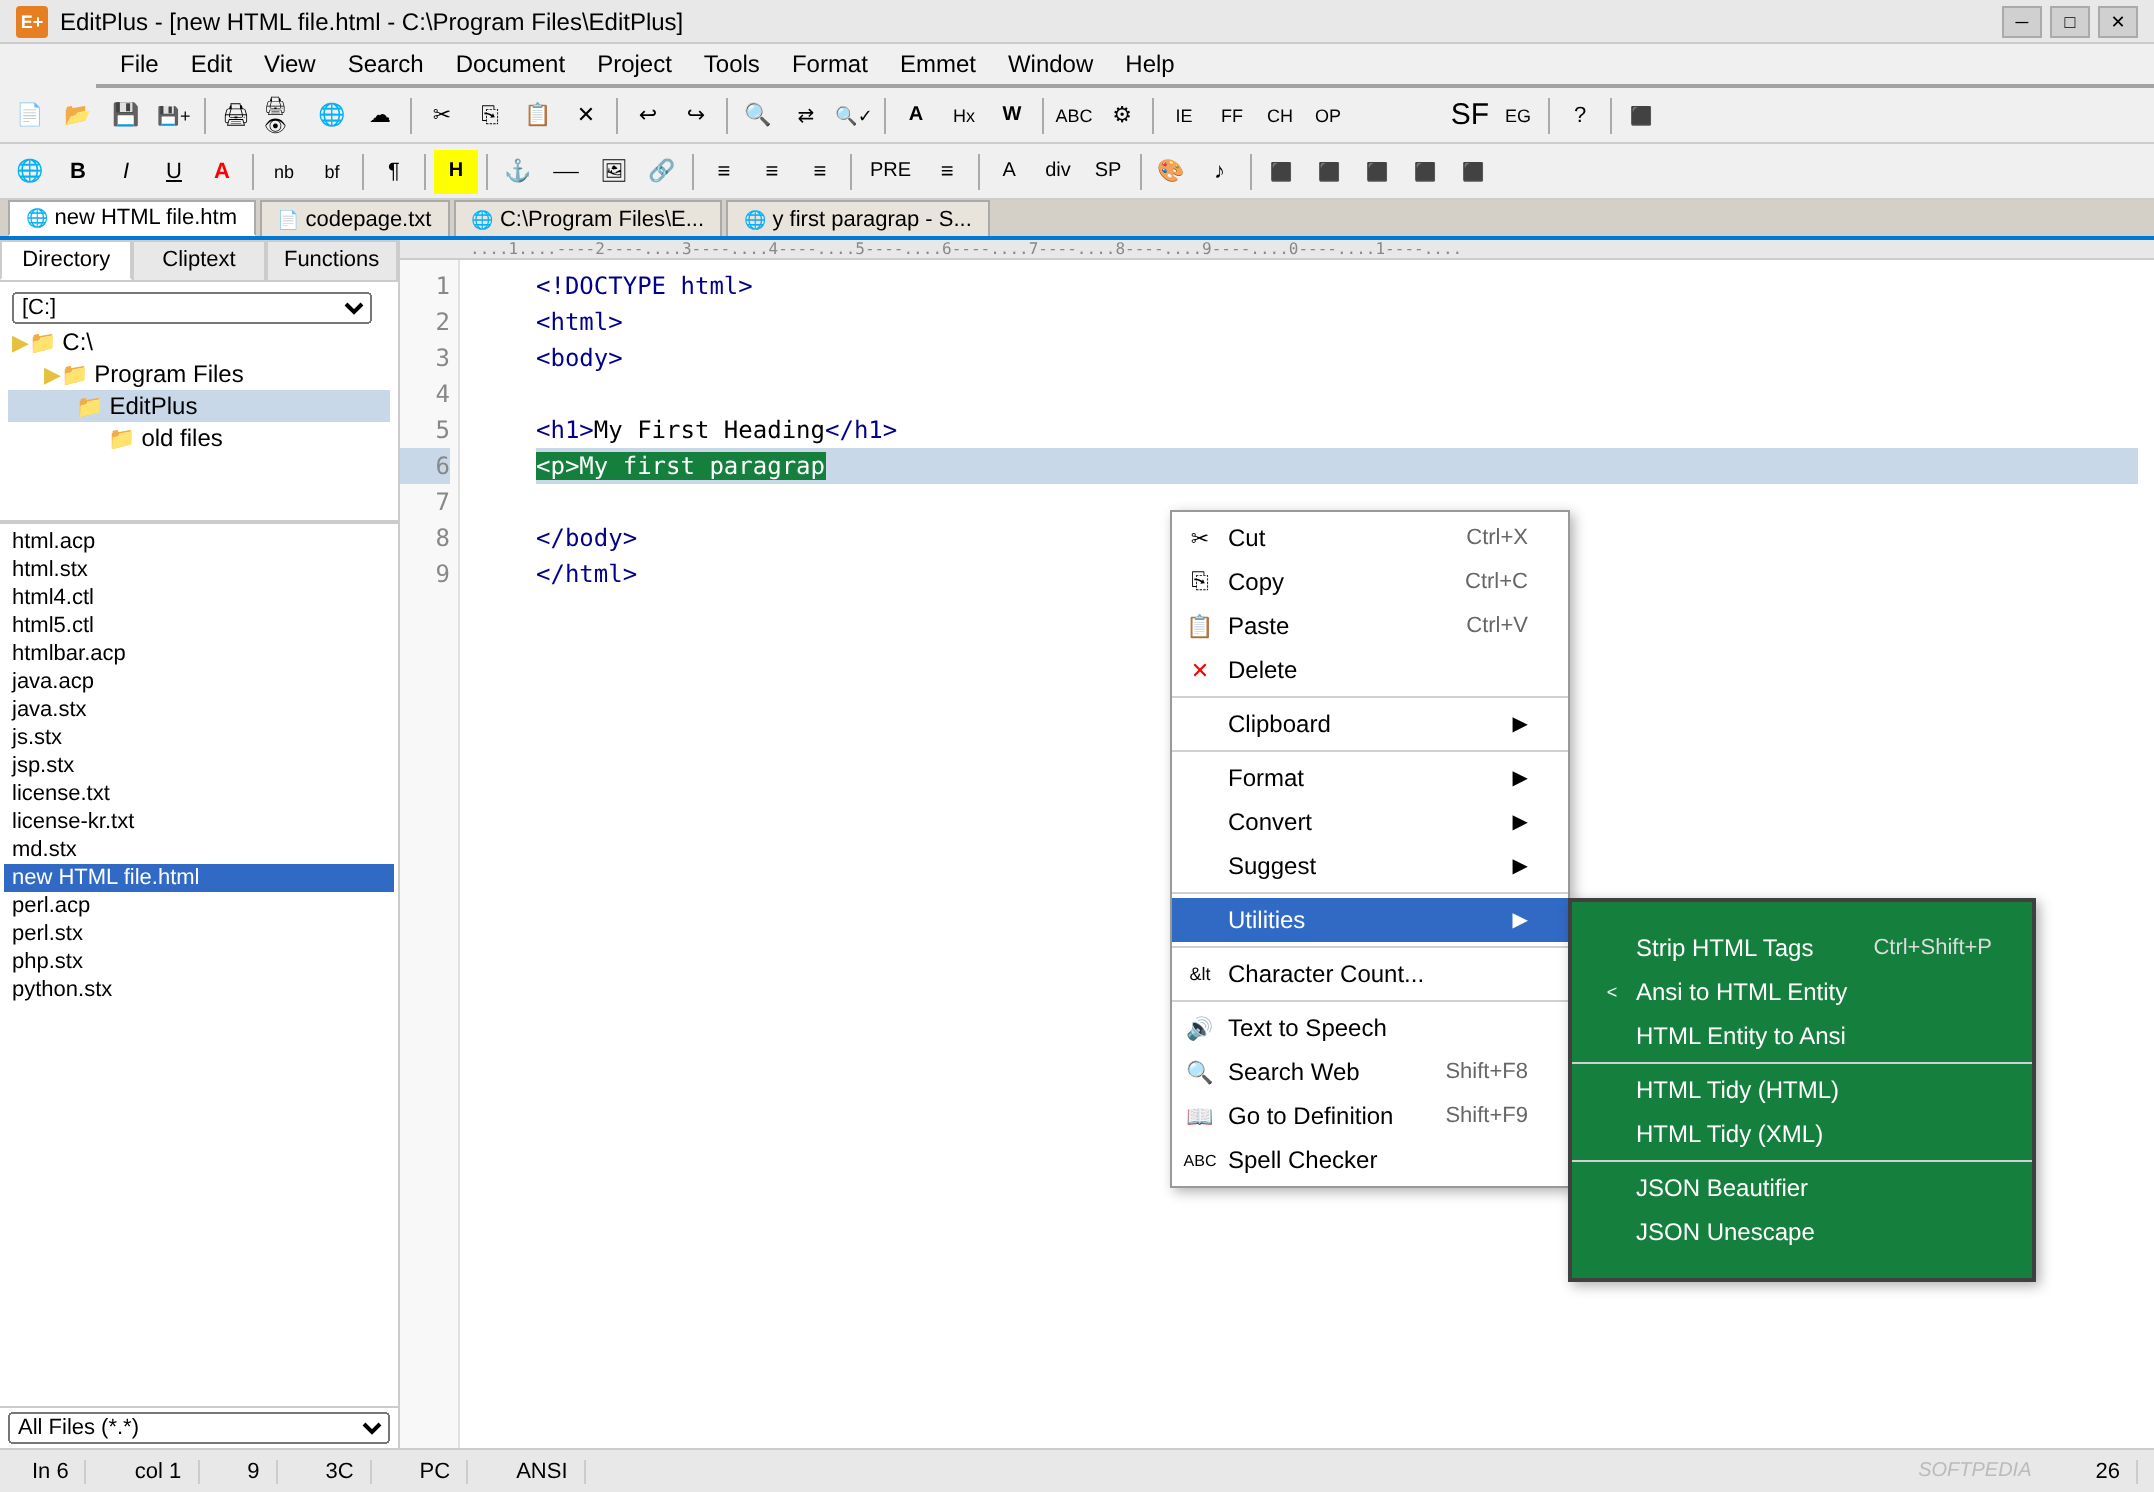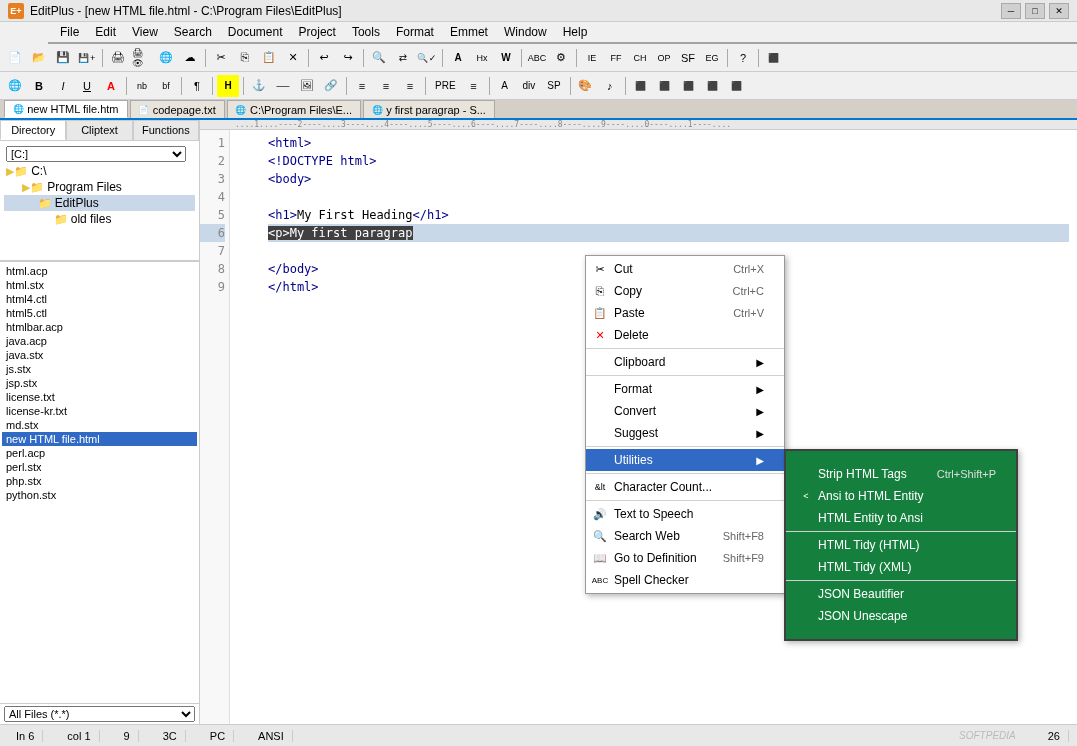--- a/index.html
+++ b/index.html
@@ -46,21 +46,21 @@
     .sidebar-filter { padding: 2px 4px; border-top: 1px solid #ccc; }
     .filter-select { width: 100%; font-size: 11px; }
 
     
     #editor { flex: 1; background: white; position: relative; overflow: hidden; }
     #line-numbers { width: 30px; background: #f8f8f8; border-right: 1px solid #e0e0e0; display: flex; flex-direction: column; padding-top: 4px; font-size: 12px; font-family: Consolas, monospace; color: #888; text-align: right; padding-right: 4px; float: left; height: 100%; }
     .line-num { height: 18px; line-height: 18px; }
     #code-area { margin-left: 30px; padding: 4px 8px; font-family: Consolas, monospace; font-size: 12px; line-height: 18px; color: #000; height: 100%; }
     .code-line { height: 18px; white-space: pre; }
     .hl-tag { color: #00008b; }
-    .hl-sel { background: #404040; color: white; }
+    .hl-sel { background: #15803d; color: white; }
     .ruler { height: 8px; background: #e8e8e8; border-bottom: 1px solid #ccc; overflow: hidden; font-size: 8px; color: #888; padding-left: 35px; white-space: nowrap; }
 
     
     .context-menu { position: absolute; background: white; border: 1px solid #999; box-shadow: 2px 2px 6px rgba(0,0,0,0.3); z-index: 1000; min-width: 200px; padding: 2px 0; font-size: 12px; }
     .ctx-item { display: flex; align-items: center; padding: 4px 20px 4px 28px; cursor: pointer; position: relative; white-space: nowrap; }
     .ctx-item.active-item { background: #316ac5; color: white; }
     .ctx-icon { position: absolute; left: 6px; width: 16px; height: 16px; display: flex; align-items: center; justify-content: center; font-size: 11px; }
     .ctx-shortcut { margin-left: auto; padding-left: 20px; color: #666; font-size: 11px; }
     .ctx-item.active-item .ctx-shortcut { color: #ddd; }
     .ctx-arrow { margin-left: auto; font-size: 10px; }
@@ -132,21 +132,21 @@
   <div class="tb-btn" style="font-size:10px;font-weight:bold;">W</div>
   <div class="tb-sep"></div>
   <div class="tb-btn" style="font-size:9px;">ABC</div>
   <div class="tb-btn">⚙</div>
   <div class="tb-sep"></div>
   <div style="display:flex;gap:2px;">
     <div class="tb-btn" style="font-size:9px;">IE</div>
     <div class="tb-btn" style="font-size:9px;">FF</div>
     <div class="tb-btn" style="font-size:9px;">CH</div>
     <div class="tb-btn" style="font-size:9px;">OP</div>
-    <div class="tb-btn" style="font-size:11px;">SF</div>
+    <div class="tb-btn" style="font-size:15px;margin-left:47px;">SF</div>
     <div class="tb-btn" style="font-size:9px;">EG</div>
   </div>
   <div class="tb-sep"></div>
   <div class="tb-btn">?</div>
   <div class="tb-sep"></div>
   <div class="tb-btn" style="font-size:9px;">⬛</div>
 </div>
 
 <div class="format-toolbar">
   <div class="tb-btn">🌐</div>
@@ -285,22 +285,22 @@
         <div class="line-num">3</div>
         <div class="line-num">4</div>
         <div class="line-num">5</div>
         <div class="line-num" style="background:#c8d8e8;">6</div>
         <div class="line-num">7</div>
         <div class="line-num">8</div>
         <div class="line-num">9</div>
       </div>
 
       <div id="code-area" style="flex:1;font-family:Consolas,monospace;font-size:12px;line-height:18px;padding:4px 8px;overflow:auto;background:white;">
+        <div class="code-line"><span class="hl-tag">&lt;!DOCTYPE html&gt;</span></div>
         <div class="code-line"><span class="hl-tag">&lt;html&gt;</span></div>
-        <div class="code-line"><span class="hl-tag">&lt;!DOCTYPE html&gt;</span></div>
         <div class="code-line"><span class="hl-tag">&lt;body&gt;</span></div>
         <div class="code-line">&nbsp;</div>
         <div class="code-line"><span class="hl-tag">&lt;h1&gt;</span>My First Heading<span class="hl-tag">&lt;/h1&gt;</span></div>
         <div class="code-line" style="background:#c8d8e8;"><span class="hl-sel">&lt;p&gt;My first paragrap</span></div>
         <div class="code-line">&nbsp;</div>
         <div class="code-line"><span class="hl-tag">&lt;/body&gt;</span></div>
         <div class="code-line"><span class="hl-tag">&lt;/html&gt;</span></div>
       </div>
     </div>
 

